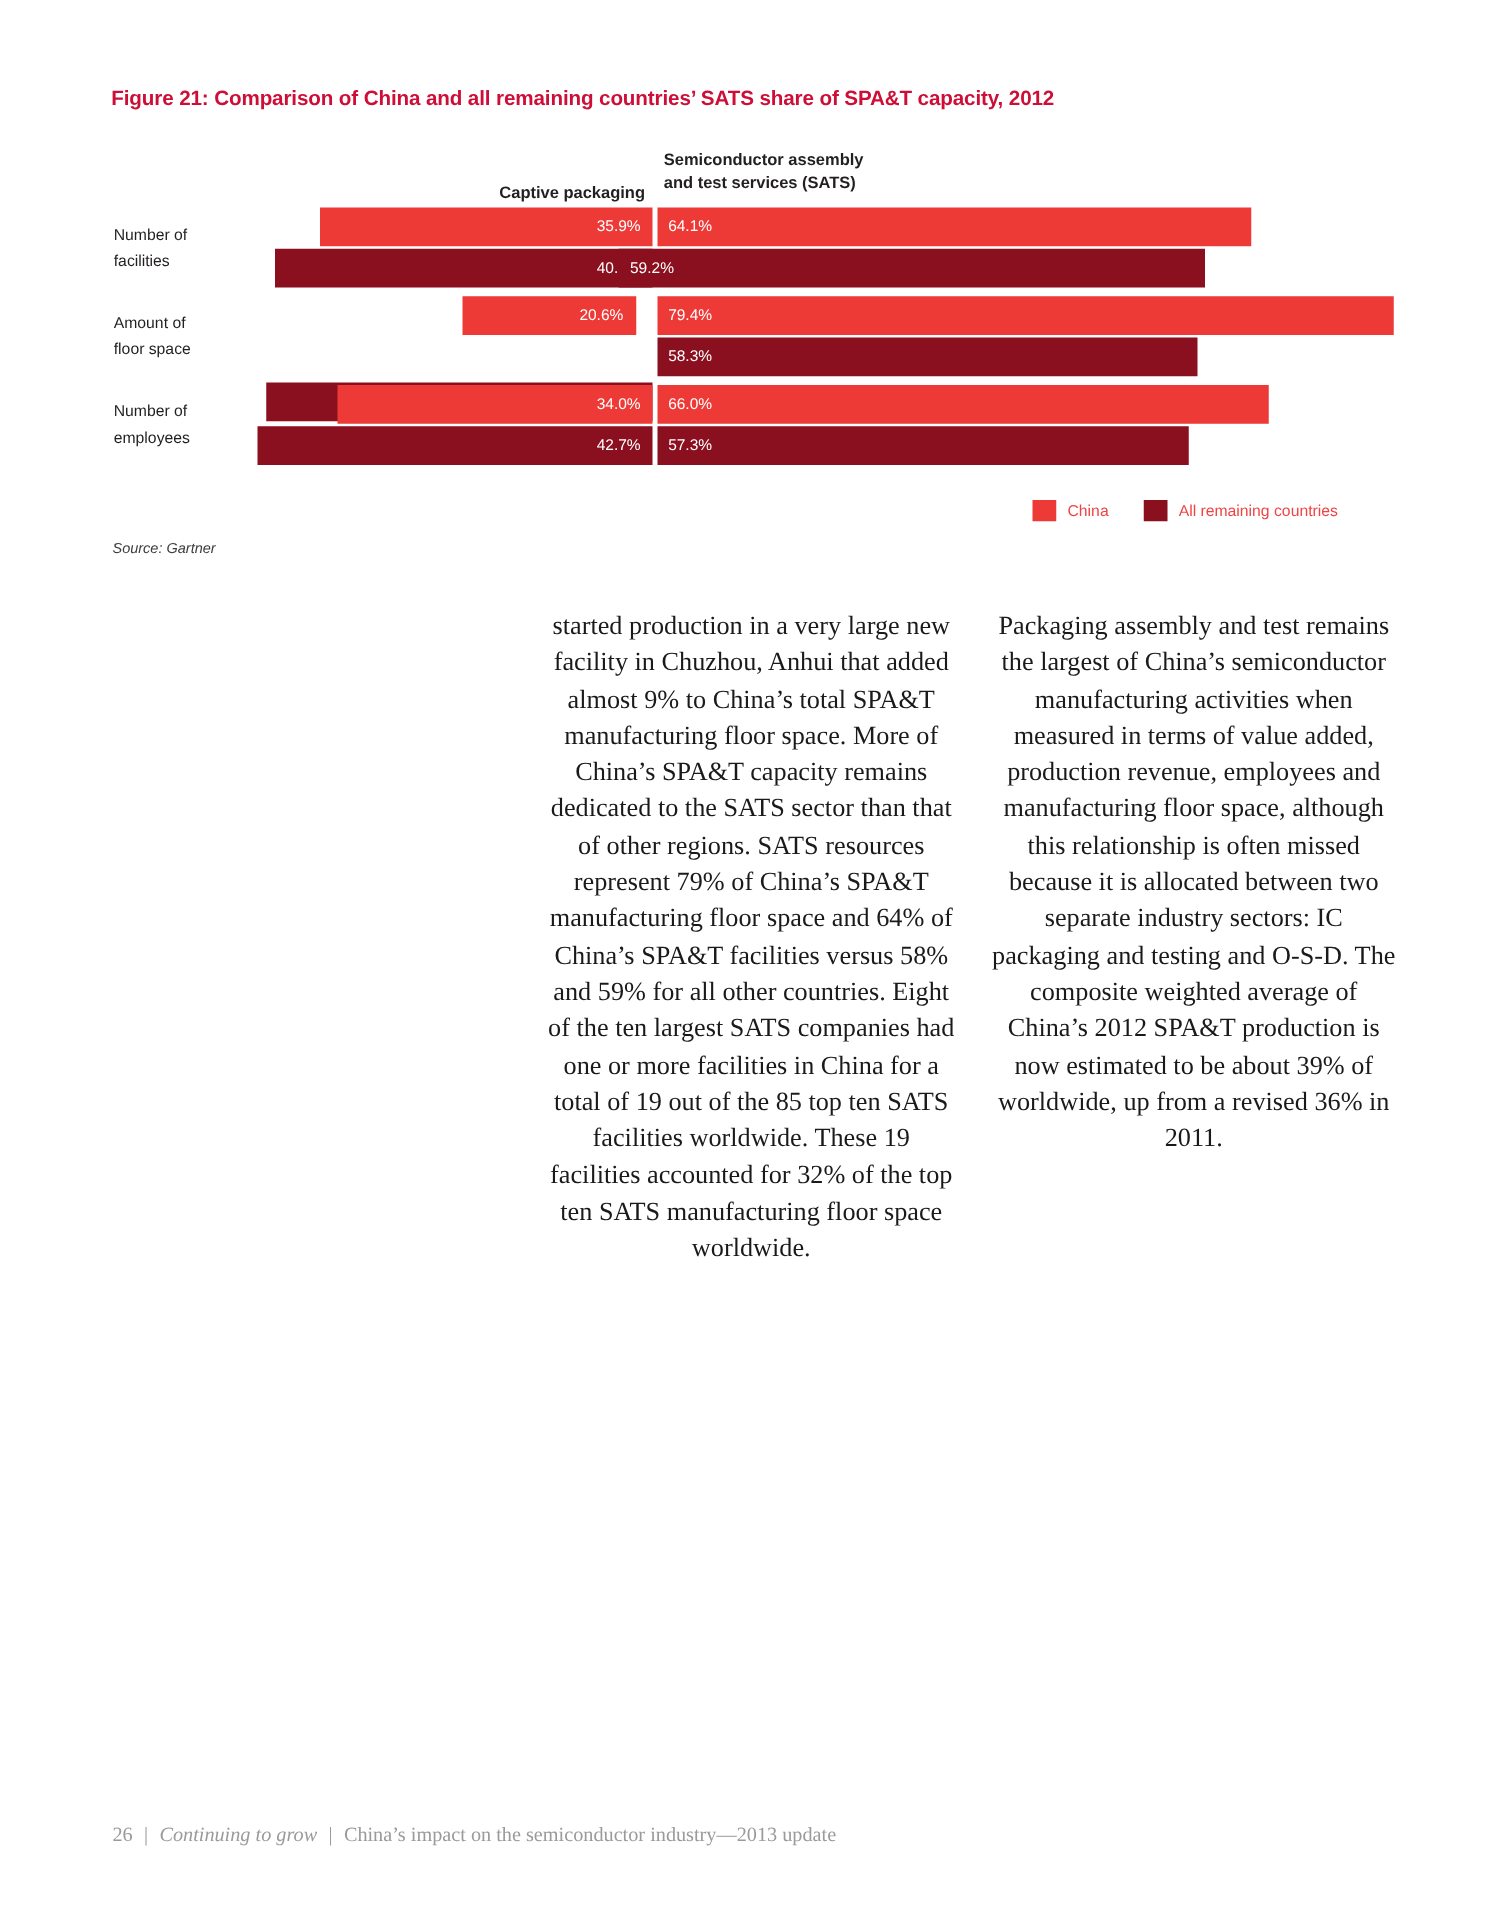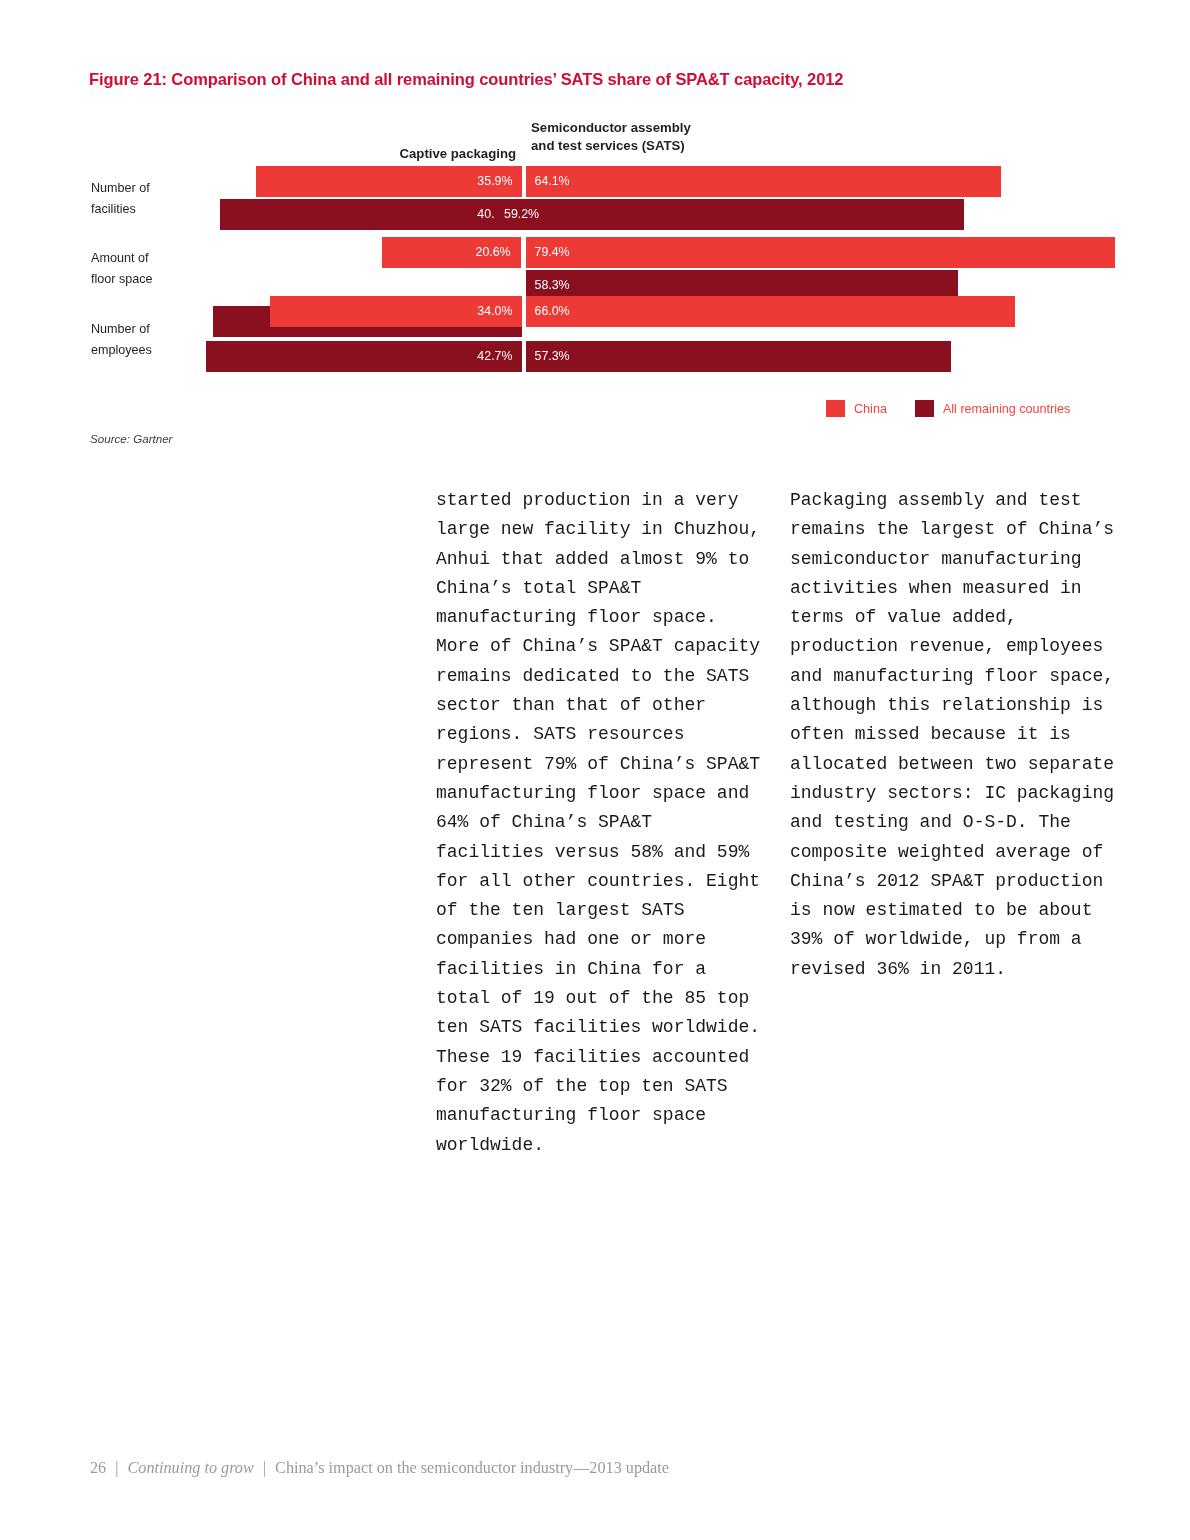--- a/index.html
+++ b/index.html
@@ -143,25 +143,25 @@
   
   #body-columns {
     position: absolute;
     left: 0;
     top: 486px;
     width: 1190px;
   }
   .body-col {
     position: absolute;
     top: 0;
-    font-family: Liberation Mono, monospace;
-    font-size: 18px;
+    font-family: Liberation Serif, serif;
+    font-size: 21px;
     line-height: 29.3px;
     color: #1a1a1a;
-    text-align: left;
+    text-align: center;
   }
   #body-col-left  { left: 436px; width: 330px; }
   #body-col-right { left: 790px; width: 330px; }
   .body-col p { margin: 0; }
 
   
   #page-footer {
     position: absolute;
     left: 90px;
     top: 1459px;
@@ -193,28 +193,28 @@
   <div id="bars-container">
       <div class="bar-row" style="top: 166px;">
         <div class="bar-seg bar-seg-left series-china" style="left: 256.122px; width: 266.378px;"><span class="bar-val">35.9%</span></div>
         <div class="bar-seg bar-seg-right series-china" style="left: 525.5px; width: 475.622px;"><span class="bar-val">64.1%</span></div>
       </div>
       <div class="bar-row" style="top: 199px;">
         <div class="bar-seg bar-seg-left series-others" style="left: 219.764px; width: 302.736px; padding-left: 44px;"><span class="bar-val">40.8%</span></div>
         <div class="bar-seg bar-seg-right series-others" style="left: 495px; width: 469px;"><span class="bar-val">59.2%</span></div>
       </div>
       <div class="bar-row" style="top: 237px;">
-        <div class="bar-seg bar-seg-left series-china" style="left: 369.648px; width: 139px; margin-left: 12px;"><span class="bar-val">20.6%</span></div>
+        <div class="bar-seg bar-seg-left series-china" style="left: 369.648px; width: 139px;"><span class="bar-val">20.6%</span></div>
         <div class="bar-seg bar-seg-right series-china" style="left: 525.5px; width: 589.148px;"><span class="bar-val">79.4%</span></div>
       </div>
       <div class="bar-row" style="top: 270px;">
         <div class="bar-seg bar-seg-left series-others" style="left: 213.086px; width: 309.414px; margin-top: 36px;"><span class="bar-val">41.7%</span></div>
         <div class="bar-seg bar-seg-right series-others" style="left: 525.5px; width: 432.586px;"><span class="bar-val">58.3%</span></div>
       </div>
-      <div class="bar-row" style="top: 296px;">
+      <div class="bar-row" style="top: 308px;">
         <div class="bar-seg bar-seg-left series-china" style="left: 270.22px; width: 252.28px;"><span class="bar-val">34.0%</span></div>
         <div class="bar-seg bar-seg-right series-china" style="left: 525.5px; width: 489.72px;"><span class="bar-val">66.0%</span></div>
       </div>
       <div class="bar-row" style="top: 341px;">
         <div class="bar-seg bar-seg-left series-others" style="left: 205.666px; width: 316.834px;"><span class="bar-val">42.7%</span></div>
         <div class="bar-seg bar-seg-right series-others" style="left: 525.5px; width: 425.166px;"><span class="bar-val">57.3%</span></div>
       </div>
     </div>
 
   <div id="chart-legend">

